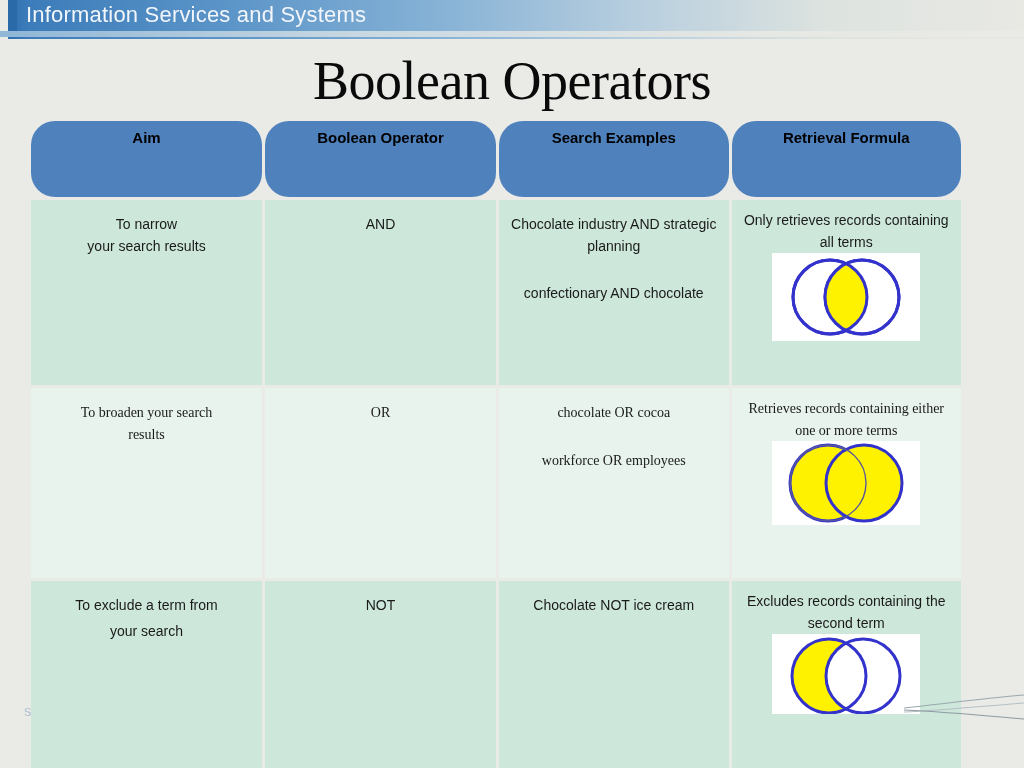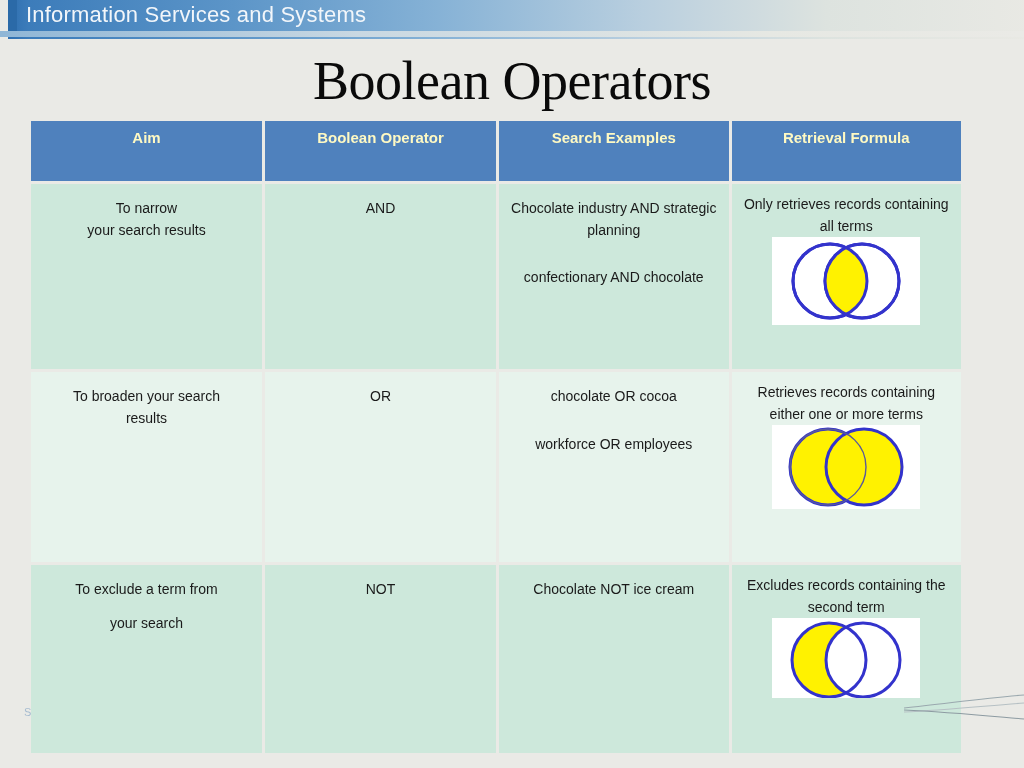--- a/index.html
+++ b/index.html
@@ -82,40 +82,41 @@
   }
   .tbl th, .tbl td {
     padding: 0;
     vertical-align: top;
     text-align: center;
   }
   .col-aim      { width: 231px; }
   .col-op       { width: 231px; margin-left: 48px; }
   .tbl th.hdr {
     background: #4f81bd;
-    color: #fef9c3;
+    color: #000000;
     font-size: 15px;
     font-weight: bold;
-    height: 60px;
+    height: 76px;
     vertical-align: top;
+    border-radius: 24px;
   }
   .hdr-inner { padding-top: 8px; }
 
   .row-a td { background: #cde8db; }
   .row-b td { background: #e7f3ec; }
 
   .cell {
     font-size: 14px;
     color: #1a1a1a;
     line-height: 1.55;
     padding: 14px 12px 8px 12px;
     box-sizing: border-box;
   }
   .r1 td .cell { height: 185px; }
-  .r2 td .cell { height: 190px; }
+  .r2 td .cell { height: 190px; font-family: Liberation Serif, serif; }
   .r3 td .cell { height: 188px; }
 
   .cell p { margin: 0; }
   .cell p + p { margin-top: 26px; }
 
   .formula-text { margin: 0 0 8px 0; }
 
   
   .venn {
     display: block;
@@ -245,21 +246,21 @@
             </svg>
           </div>
         </div>
       </td>
     </tr>
 
     <tr class="row-a r3">
       <td>
         <div class="cell">
           <p>To exclude a term from</p>
-          <p style="margin-top:12px">your search</p>
+          <p style="margin-top:4px">your search</p>
         </div>
       </td>
       <td>
         <div class="cell">
           <p>NOT</p>
         </div>
       </td>
       <td>
         <div class="cell">
           <p>Chocolate NOT ice cream</p>

